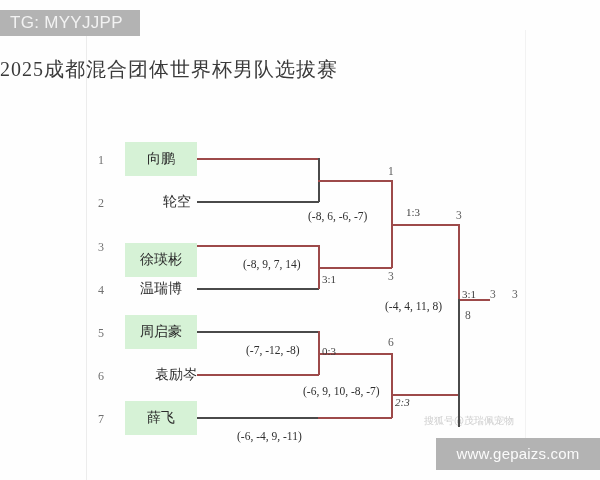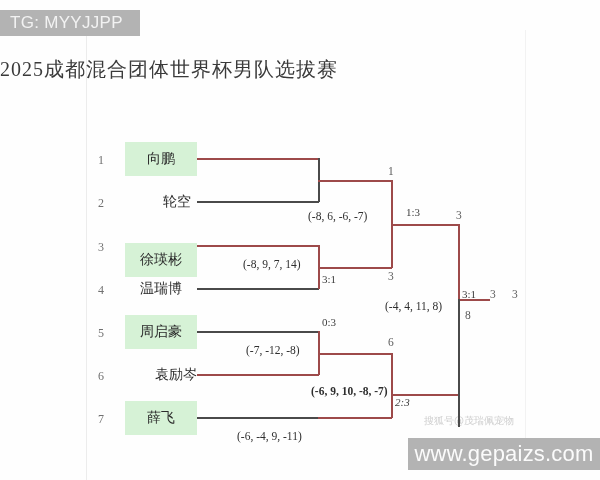--- a/index.html
+++ b/index.html
@@ -17,24 +17,24 @@
   
   .tg-banner{
     position:absolute;left:0;top:10px;width:140px;height:26px;
     background:#b3b3b3;color:#f2f2f2;
     font-family:"Liberation Sans","DejaVu Sans",sans-serif;
     font-size:17px;line-height:26px;padding-left:10px;
     box-sizing:border-box;letter-spacing:.3px;
   }
   
   .url-banner{
-    position:absolute;right:0;bottom:10px;width:192px;height:32px;
+    position:absolute;right:0;bottom:10px;width:164px;height:32px;
     background:#b3b3b3;color:#fbfbfb;
     font-family:"Liberation Sans","DejaVu Sans",sans-serif;
-    font-size:22px;line-height:32px;text-align:center;
+    font-size:15px;line-height:32px;text-align:center;
     box-sizing:border-box;letter-spacing:.2px;
   }
   
   .sohu-wm{
     position:absolute;left:424px;top:414px;
     font-size:10px;color:#cfcfcf;
     font-family:"DejaVu Sans",sans-serif;
     white-space:nowrap;
   }
 
@@ -126,31 +126,31 @@
 <div class="ln h" style="left:391px;top:394px;width:68px;"></div>
 <div class="ln v" style="left:458px;top:224px;height:171px;"></div>
 
 <div class="ln h" style="left:458px;top:299px;width:32px;"></div>
 <div class="ln v lose" style="left:458px;top:299px;height:128px;"></div>
 
 <div class="games" style="left:243px;top:258px;">(-8, 9, 7, 14)</div>
 <div class="score" style="left:322px;top:273px;">3:1</div>
 
 <div class="games" style="left:246px;top:344px;">(-7, -12, -8)</div>
-<div class="score" style="left:322px;top:316px;">0:3</div>
+<div class="score" style="left:322px;top:345px;">0:3</div>
 
 <div class="games" style="left:237px;top:430px;">(-6, -4, 9, -11)</div>
 
 <div class="node" style="left:388px;top:165px;">1</div>
 <div class="games" style="left:308px;top:210px;text-align:center;">(-8, 6, -6, -7)</div>
 <div class="score" style="left:406px;top:206px;">1:3</div>
 <div class="node" style="left:388px;top:270px;">3</div>
 
 <div class="node" style="left:388px;top:336px;">6</div>
-<div class="games" style="left:311px;top:385px;font-weight:bold;">(-6, 9, 10, -8, -7)</div>
+<div class="games" style="left:303px;top:385px;">(-6, 9, 10, -8, -7)</div>
 <div class="score" style="left:395px;top:396px;font-style:italic;">2:3</div>
 
 <div class="node" style="left:456px;top:209px;">3</div>
 <div class="games" style="left:385px;top:300px;">(-4, 4, 11, 8)</div>
 <div class="score" style="left:462px;top:288px;">3:1</div>
 <div class="node" style="left:465px;top:309px;">8</div>
 <div class="node" style="left:490px;top:288px;">3</div>
 
 <div class="node" style="left:512px;top:288px;">3</div>
 

